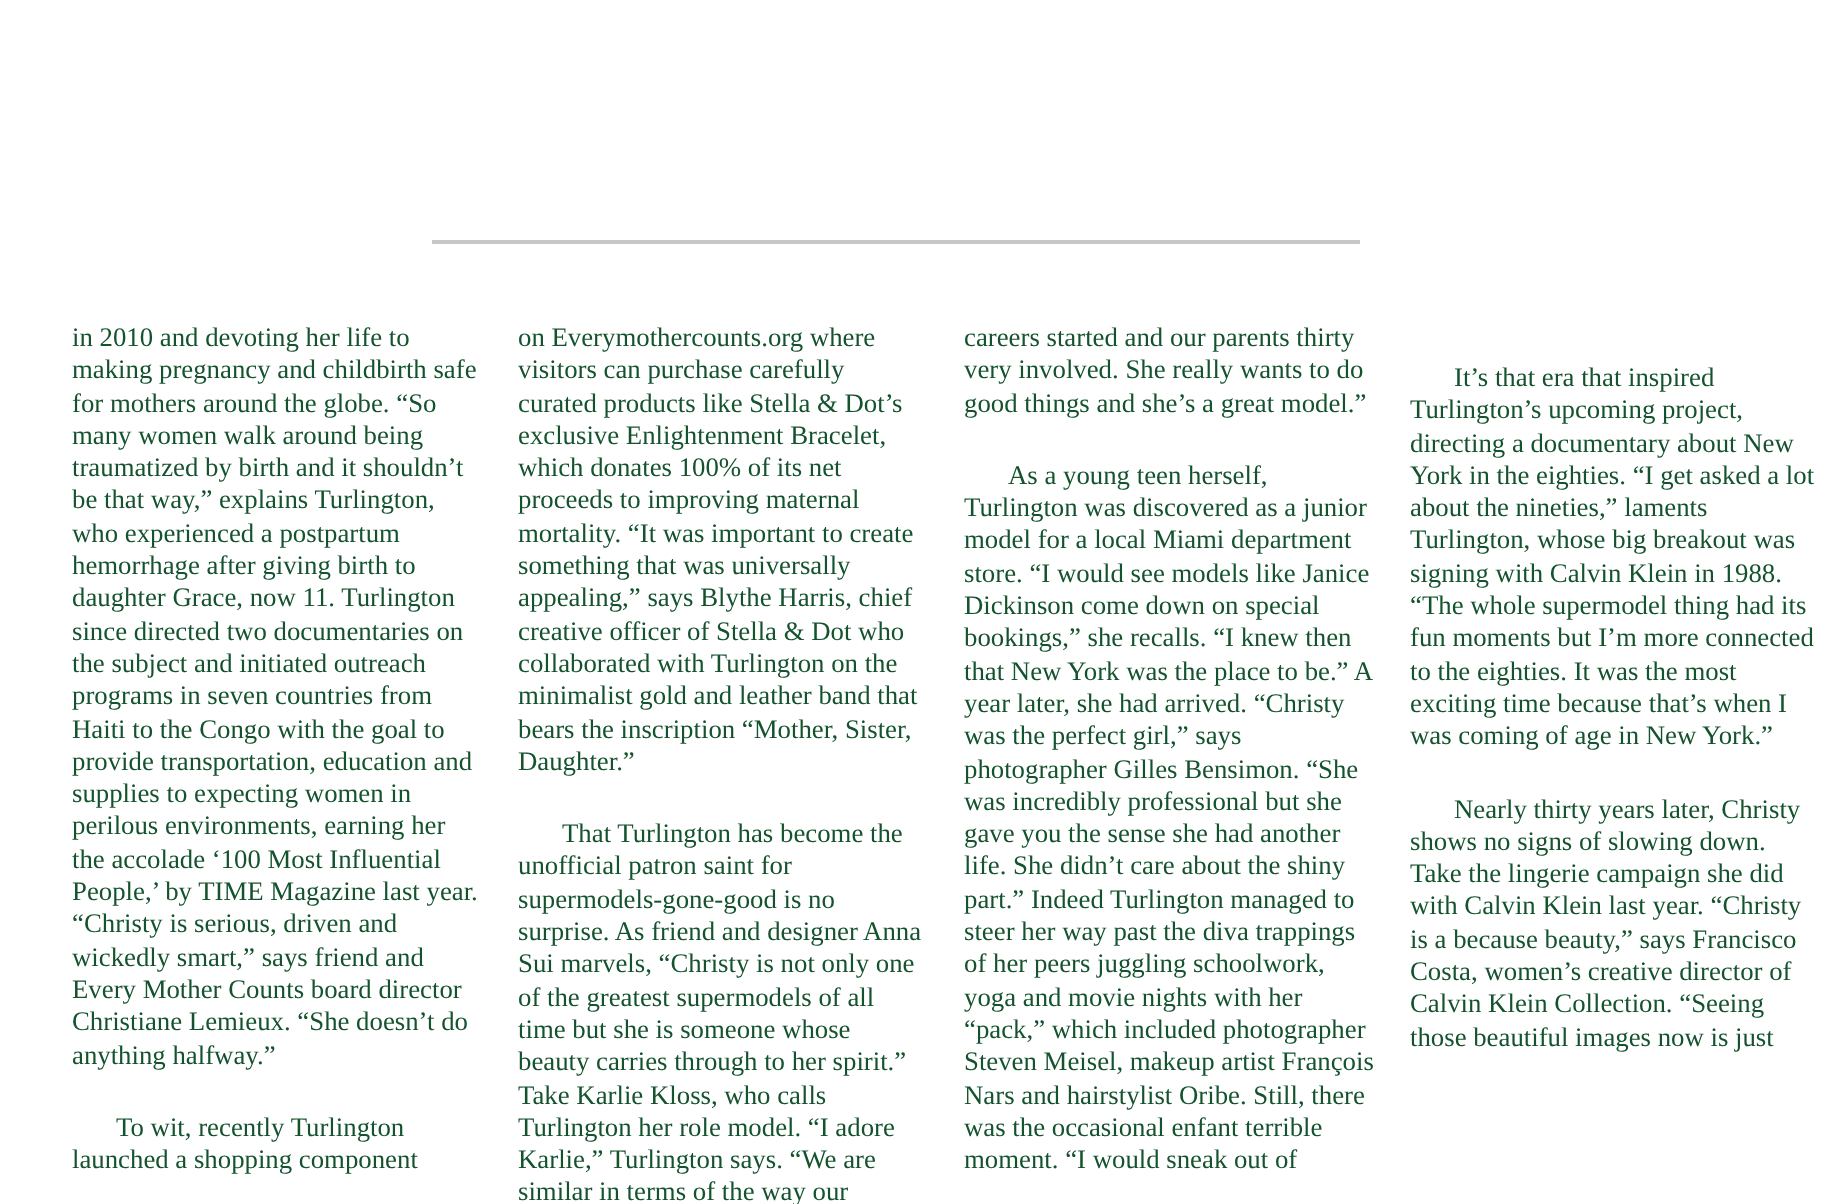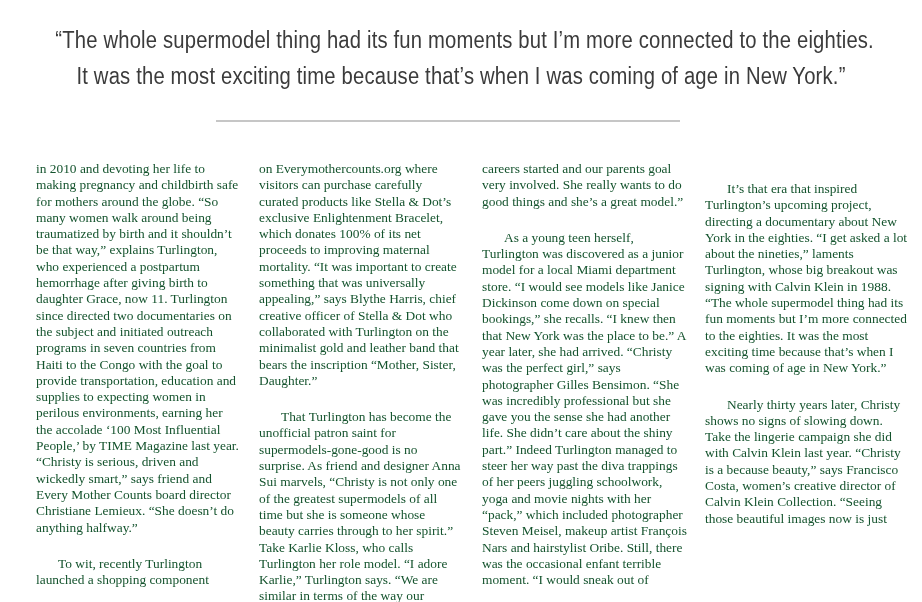--- a/index.html
+++ b/index.html
@@ -68,41 +68,37 @@
   .col p.indent {
     text-indent: 22px;
     margin-top: 20px;
   }
 </style>
 </head>
 <body>
 
 <div class="page">
 
-  <div class="pull-quote">
-    <div class="pq-line">“The whole supermodel thing had its fun moments but I’m more connected to the eighties.</div>
-    <div class="pq-line">It was the most exciting time because that’s when I was coming of age in New York.”</div>
-  </div>
 
   <div class="divider"></div>
 
   <div class="columns">
 
     <div class="col">
       <p>in 2010 and devoting her life to making pregnancy and childbirth safe for mothers around the globe. “So many women walk around being traumatized by birth and it shouldn’t be that way,” explains Turlington, who experienced a postpartum hemorrhage after giving birth to daughter Grace, now 11. Turlington since directed two documentaries on the subject and initiated outreach programs in seven countries from Haiti to the Congo with the goal to provide transportation, education and supplies to expecting women in perilous environments, earning her the accolade ‘100 Most Influential People,’ by TIME Magazine last year. “Christy is serious, driven and wickedly smart,” says friend and Every Mother Counts board director Christiane Lemieux. “She doesn’t do anything halfway.”</p>
       <p class="indent">To wit, recently Turlington launched a shopping component</p>
     </div>
 
     <div class="col">
       <p>on Everymothercounts.org where visitors can purchase carefully curated products like Stella &amp; Dot’s exclusive Enlightenment Bracelet, which donates 100% of its net proceeds to improving maternal mortality. “It was important to create something that was universally appealing,” says Blythe Harris, chief creative officer of Stella &amp; Dot who collaborated with Turlington on the minimalist gold and leather band that bears the inscription “Mother, Sister, Daughter.”</p>
       <p class="indent">That Turlington has become the unofficial patron saint for supermodels-gone-good is no surprise. As friend and designer Anna Sui marvels, “Christy is not only one of the greatest supermodels of all time but she is someone whose beauty carries through to her spirit.” Take Karlie Kloss, who calls Turlington her role model. “I adore Karlie,” Turlington says. “We are similar in terms of the way our</p>
     </div>
 
     <div class="col">
-      <p>careers started and our parents goal very involved. She really wants to do good things and she’s a great model.”</p>
+      <p>careers started and our parents thirty very involved. She really wants to do good things and she’s a great model.”</p>
       <p class="indent">As a young teen herself, Turlington was discovered as a junior model for a local Miami department store. “I would see models like Janice Dickinson come down on special bookings,” she recalls. “I knew then that New York was the place to be.” A year later, she had arrived. “Christy was the perfect girl,” says photographer Gilles Bensimon. “She was incredibly professional but she gave you the sense she had another life. She didn’t care about the shiny part.” Indeed Turlington managed to steer her way past the diva trappings of her peers juggling schoolwork, yoga and movie nights with her “pack,” which included photographer Steven Meisel, makeup artist François Nars and hairstylist Oribe. Still, there was the occasional enfant terrible moment. “I would sneak out of</p>
     </div>
 
     <div class="col">
       <p class="indent">It’s that era that inspired Turlington’s upcoming project, directing a documentary about New York in the eighties. “I get asked a lot about the nineties,” laments Turlington, whose big breakout was signing with Calvin Klein in 1988. “The whole supermodel thing had its fun moments but I’m more connected to the eighties. It was the most exciting time because that’s when I was coming of age in New York.”</p>
       <p class="indent">Nearly thirty years later, Christy shows no signs of slowing down. Take the lingerie campaign she did with Calvin Klein last year. “Christy is a because beauty,” says Francisco Costa, women’s creative director of Calvin Klein Collection. “Seeing those beautiful images now is just</p>
     </div>
 
   </div>
 

